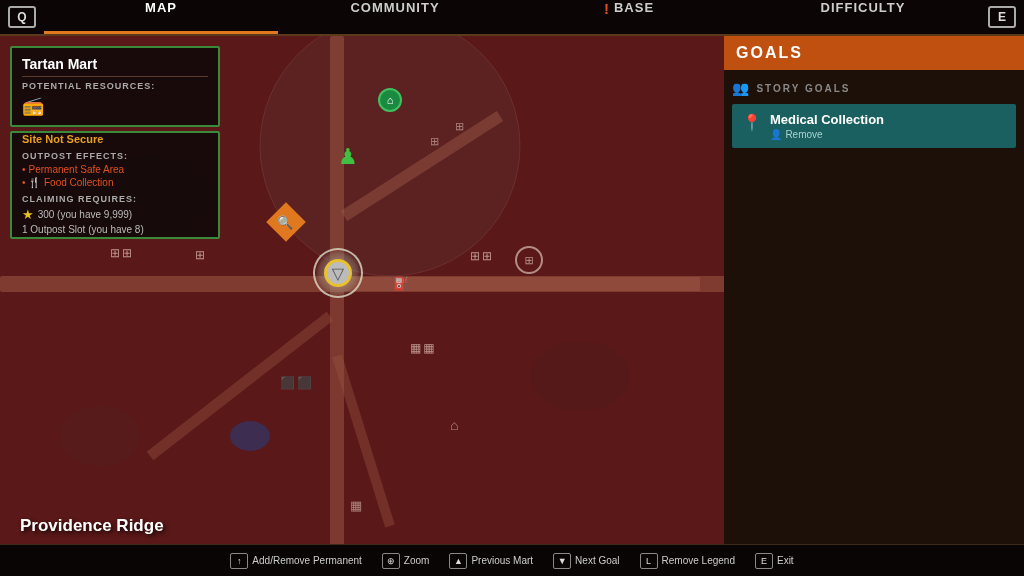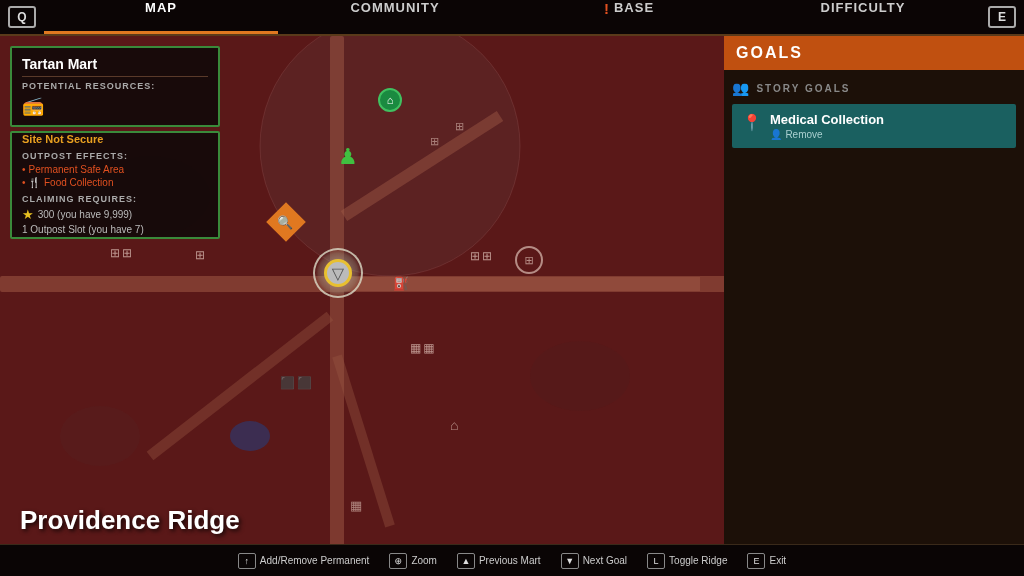--- a/index.html
+++ b/index.html
@@ -304,21 +304,21 @@
       font-size: 9px;
       color: #ddd;
     }
 
     
     #map-location-name {
       position: absolute;
       bottom: 40px;
       left: 20px;
       color: #fff;
-      font-size: 26px;
+      font-size: 17px;
       font-weight: bold;
       z-index: 50;
       text-shadow: 2px 2px 4px rgba(0,0,0,0.8);
     }
 
     
     .person-on-map {
       position: absolute;
       color: #40c040;
       font-size: 22px;
@@ -496,21 +496,21 @@
       <span>Food Collection</span>
     </div>
 
     <div class="claiming-section">
       <div class="section-label">CLAIMING REQUIRES:</div>
       <div class="claim-item">
         <span class="star-icon">★</span>
         <span>300 (you have 9,999)</span>
       </div>
       <div class="claim-item">
-        <span>1 Outpost Slot (you have 7)</span>
+        <span>1 Outpost Slot (you have 8)</span>
       </div>
     </div>
   </div>
 </div>
 
 <div id="right-panel">
   <div class="goals-header">GOALS</div>
 
   <div class="story-goals-section">
     <div class="story-goals-label">
@@ -557,21 +557,21 @@
   <div class="bottom-item">
     <div class="bottom-key">
       <span>▼</span>
     </div>
     <span>Next Goal</span>
   </div>
   <div class="bottom-item">
     <div class="bottom-key">
       <span>L</span>
     </div>
-    <span>Toggle Ridge</span>
+    <span>Remove Legend</span>
   </div>
   <div class="bottom-item">
     <div class="bottom-key">
       <span>E</span>
     </div>
     <span>Exit</span>
   </div>
 </div>
 
 </body></html>

